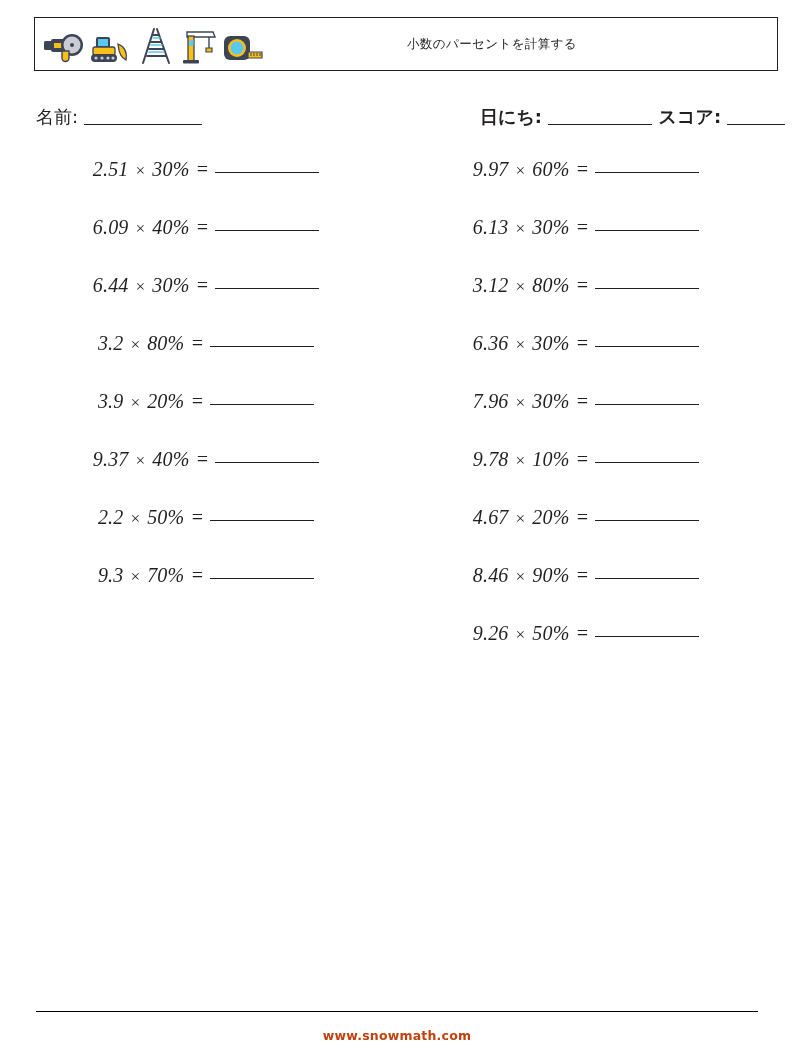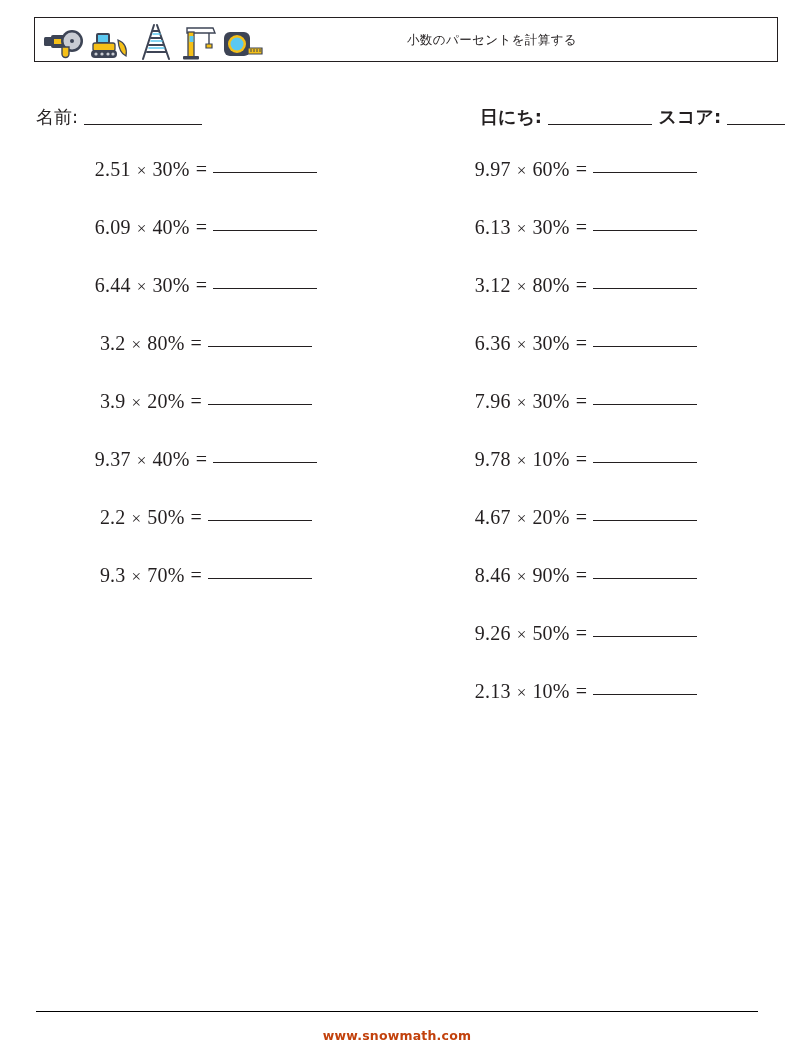--- a/index.html
+++ b/index.html
@@ -15,25 +15,25 @@
     color: #231f20;
     overflow: hidden;
   }
 
   
   .header-box {
     position: absolute;
     left: 34px;
     top: 17px;
     width: 744px;
-    height: 45px;
+    height: 54px;
     border: 1.5px solid #231f20;
     box-sizing: border-box;
     display: flex;
-    align-items: flex-start;
+    align-items: center;
   }
   .icon-strip {
     display: flex;
     align-items: flex-end;
     gap: 3px;
     padding-left: 7px;
     height: 44px;
   }
   .icon-strip svg { display: block; }
 
@@ -89,20 +89,21 @@
     position: absolute;
     top: 140px;
     left: 34px;
     width: 744px;
     display: flex;
   }
   .col {
     width: 50%;
     display: flex;
     flex-direction: column;
+    font-style: italic;
   }
   .prob {
     height: 58px;
     display: flex;
     align-items: center;
     justify-content: center;
     font-size: 20px;
     font-family: "Liberation Serif", "DejaVu Serif", serif;
     white-space: nowrap;
   }
@@ -284,20 +285,17 @@
       </div>
       <div class="prob">
         <span class="expr"><span>4.67</span><span class="times">×</span><span>20%</span><span class="eq">=</span><span class="blank"></span></span>
       </div>
       <div class="prob">
         <span class="expr"><span>8.46</span><span class="times">×</span><span>90%</span><span class="eq">=</span><span class="blank"></span></span>
       </div>
       <div class="prob">
         <span class="expr"><span>9.26</span><span class="times">×</span><span>50%</span><span class="eq">=</span><span class="blank"></span></span>
       </div>
-      <div class="prob">
-        <span class="expr"><span>2.13</span><span class="times">×</span><span>10%</span><span class="eq">=</span><span class="blank"></span></span>
-      </div>
     </div>
 </div>
 
 <div class="footer-rule"></div>
 <div class="footer-text">www.snowmath.com</div>
 
 </body></html>

